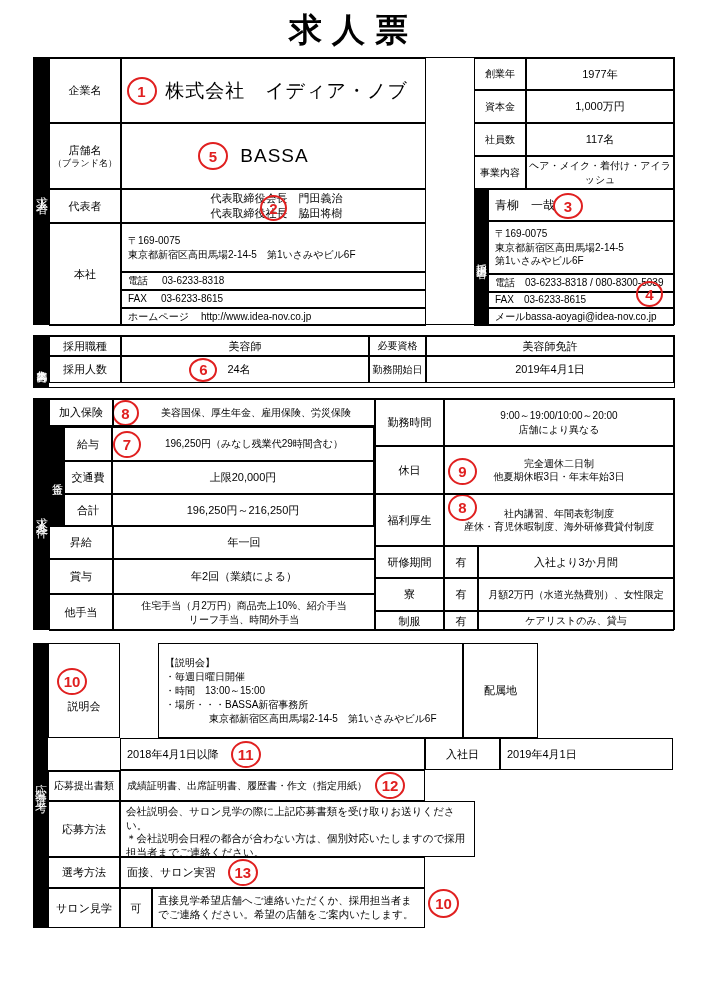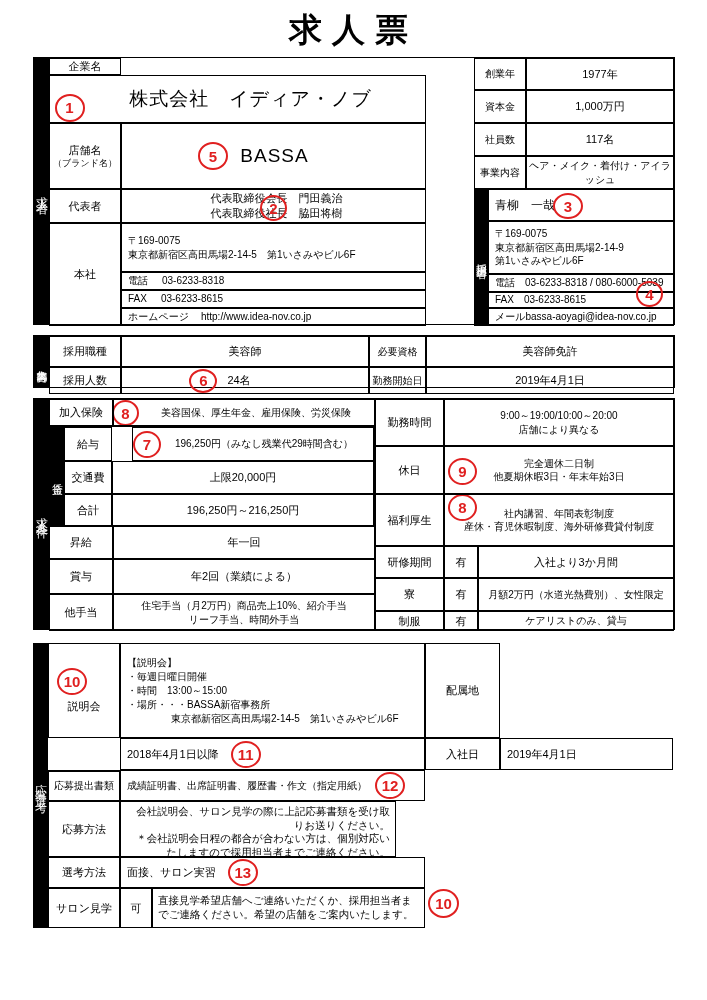--- a/index.html
+++ b/index.html
@@ -29,21 +29,21 @@
 <body>
 
 <div class="page">
 
   <div class="title">求人票</div>
 
   <div class="sec" style="left:33px; top:57px; width:642px; height:268px;">
     <div class="strip" style="width:15px;">求人者</div>
 
     <div class="col" style="width:377px;">
-      <div class="row" style="height:65px;flex-direction:column;">
+      <div class="row" style="height:65px;">
         <div class="cell" style="width:72px;">企業名</div>
         <div class="cell big" style="flex:1;">
           <span class="cn abs" style="left:5px; top:18px; min-width:30px; height:28px;">1</span>
           <span style="padding-left:26px;">株式会社　イディア・ノブ</span>
         </div>
       </div>
       <div class="row" style="height:66px;">
         <div class="cell col" style="width:72px; justify-content:center;">
           <span>店舗名</span>
           <span class="tiny">（ブランド名）</span>
@@ -103,45 +103,45 @@
       </div>
       <div class="row" style="height:137px;">
         <div class="strip" style="width:14px; font-size:11px; letter-spacing:1px;">採用担当者</div>
         <div class="col" style="flex:1;">
           <div class="cell left" style="height:32px; font-size:12px;">
             <span>青柳　一哉</span>
             <span class="cn abs" style="left:64px; top:3px; min-width:30px;">3</span>
           </div>
           <div class="cell col left small" style="height:53px; align-items:flex-start; justify-content:center;">
             <span>〒169-0075</span>
-            <span>東京都新宿区高田馬場2-14-9</span>
+            <span>東京都新宿区高田馬場2-14-5</span>
             <span>第1いさみやビル6F</span>
           </div>
           <div class="cell left small" style="height:18px; gap:10px;">
             <span>電話</span>
-            <span>03-6233-8318 / 080-6000-5039</span>
+            <span>03-6233-8318 / 080-8300-5039</span>
           </div>
           <div class="cell left small" style="height:16px; gap:10px;">
             <span>FAX</span>
             <span>03-6233-8615</span>
           </div>
           <div class="cell left small" style="height:18px; gap:0;">
             <span>メール</span>
             <span>bassa-aoyagi@idea-nov.co.jp</span>
           </div>
         </div>
         <span class="cn abs" style="left:210px; top:223px;">4</span>
       </div>
     </div>
   </div>
 
   <div class="sec" style="left:33px; top:335px; width:642px; height:53px;">
     <div class="strip" style="width:15px; font-size:11px; letter-spacing:0;">募集内容</div>
     <div class="col" style="flex:1;">
-      <div class="row" style="height:31px;">
+      <div class="row" style="height:20px;">
         <div class="cell" style="width:72px;">採用職種</div>
         <div class="cell" style="width:248px;">美容師</div>
         <div class="cell small" style="width:57px;">必要資格</div>
         <div class="cell" style="flex:1;">美容師免許</div>
       </div>
       <div class="row" style="height:27px;">
         <div class="cell" style="width:72px;">採用人数</div>
         <div class="cell" style="width:248px; gap:10px; padding-right:50px;">
           <span class="cn" style="min-width:28px; height:24px;">6</span>
           <span>24名</span>
@@ -159,21 +159,21 @@
       <div class="row" style="height:27px;">
         <div class="cell" style="width:64px;">加入保険</div>
         <div class="cell small" style="flex:1;">
           <span class="cn abs" style="left:-2px; top:0;">8</span>
           <span style="padding-left:24px;">美容国保、厚生年金、雇用保険、労災保険</span>
         </div>
       </div>
       <div class="row" style="height:100px; border:1px solid #000;">
         <div class="strip" style="width:14px; font-size:11px; letter-spacing:1px;">賃金</div>
         <div class="col" style="flex:1;">
-          <div class="row" style="height:34px;gap:20px;">
+          <div class="row" style="height:34px;">
             <div class="cell" style="width:48px;">給与</div>
             <div class="cell small" style="flex:1;">
               <span class="cn abs" style="left:0; top:3px; min-width:28px; height:27px;">7</span>
               <span style="padding-left:22px;">196,250円（みなし残業代29時間含む）</span>
             </div>
           </div>
           <div class="row" style="height:33px;">
             <div class="cell" style="width:48px;">交通費</div>
             <div class="cell" style="flex:1;">上限20,000円</div>
           </div>
@@ -243,21 +243,21 @@
   </div>
 
   <div class="sec" style="left:33px; top:643px; border:none;">
     <div class="strip" style="width:15px; height:285px; letter-spacing:6px;">応募選考</div>
     <div class="col">
       <div class="row" style="height:95px;">
         <div class="cell col" style="width:72px; justify-content:center; gap:4px;">
           <span class="cn" style="align-self:flex-start; margin-left:8px; min-width:30px; height:27px;">10</span>
           <span>説明会</span>
         </div>
-        <div class="cell col left small" style="width:305px; align-items:flex-start; justify-content:center; line-height:1.4;">
+        <div class="cell col left small" style="width:305px; align-items:flex-start; justify-content:center; line-height:1.4;margin-left:38px;">
           <span>【説明会】</span>
           <span>・毎週日曜日開催</span>
           <span>・時間　13:00～15:00</span>
           <span>・場所・・・BASSA新宿事務所</span>
           <span style="padding-left:44px;">東京都新宿区高田馬場2-14-5　第1いさみやビル6F</span>
         </div>
         <div class="cell" style="width:75px;">配属地</div>
       </div>
       <div class="row" style="height:32px;">
         <div class="cell small" style="width:72px;margin-top:32px;">応募受付期間</div>
@@ -270,21 +270,21 @@
       </div>
       <div class="row" style="height:31px;">
         <div class="cell small" style="width:72px;">応募提出書類</div>
         <div class="cell left small" style="width:305px; gap:8px;">
           <span>成績証明書、出席証明書、履歴書・作文（指定用紙）</span>
           <span class="cn" style="min-width:30px; height:27px;">12</span>
         </div>
       </div>
       <div class="row" style="height:56px;">
         <div class="cell" style="width:72px;">応募方法</div>
-        <div class="cell wrapblock" style="width:276px;text-align:right;">
+        <div class="cell wrapblock" style="width:355px;">
           <span class="gapline">会社説明会、サロン見学の際に上記応募書類を受け取りお送りください。</span>
           <span class="gapline">＊会社説明会日程の都合が合わない方は、個別対応いたしますので採用担当者までご連絡ください。</span>
         </div>
       </div>
       <div class="row" style="height:31px;">
         <div class="cell" style="width:72px;">選考方法</div>
         <div class="cell left" style="width:305px; gap:12px;">
           <span>面接、サロン実習</span>
           <span class="cn" style="min-width:30px; height:27px;">13</span>
         </div>

